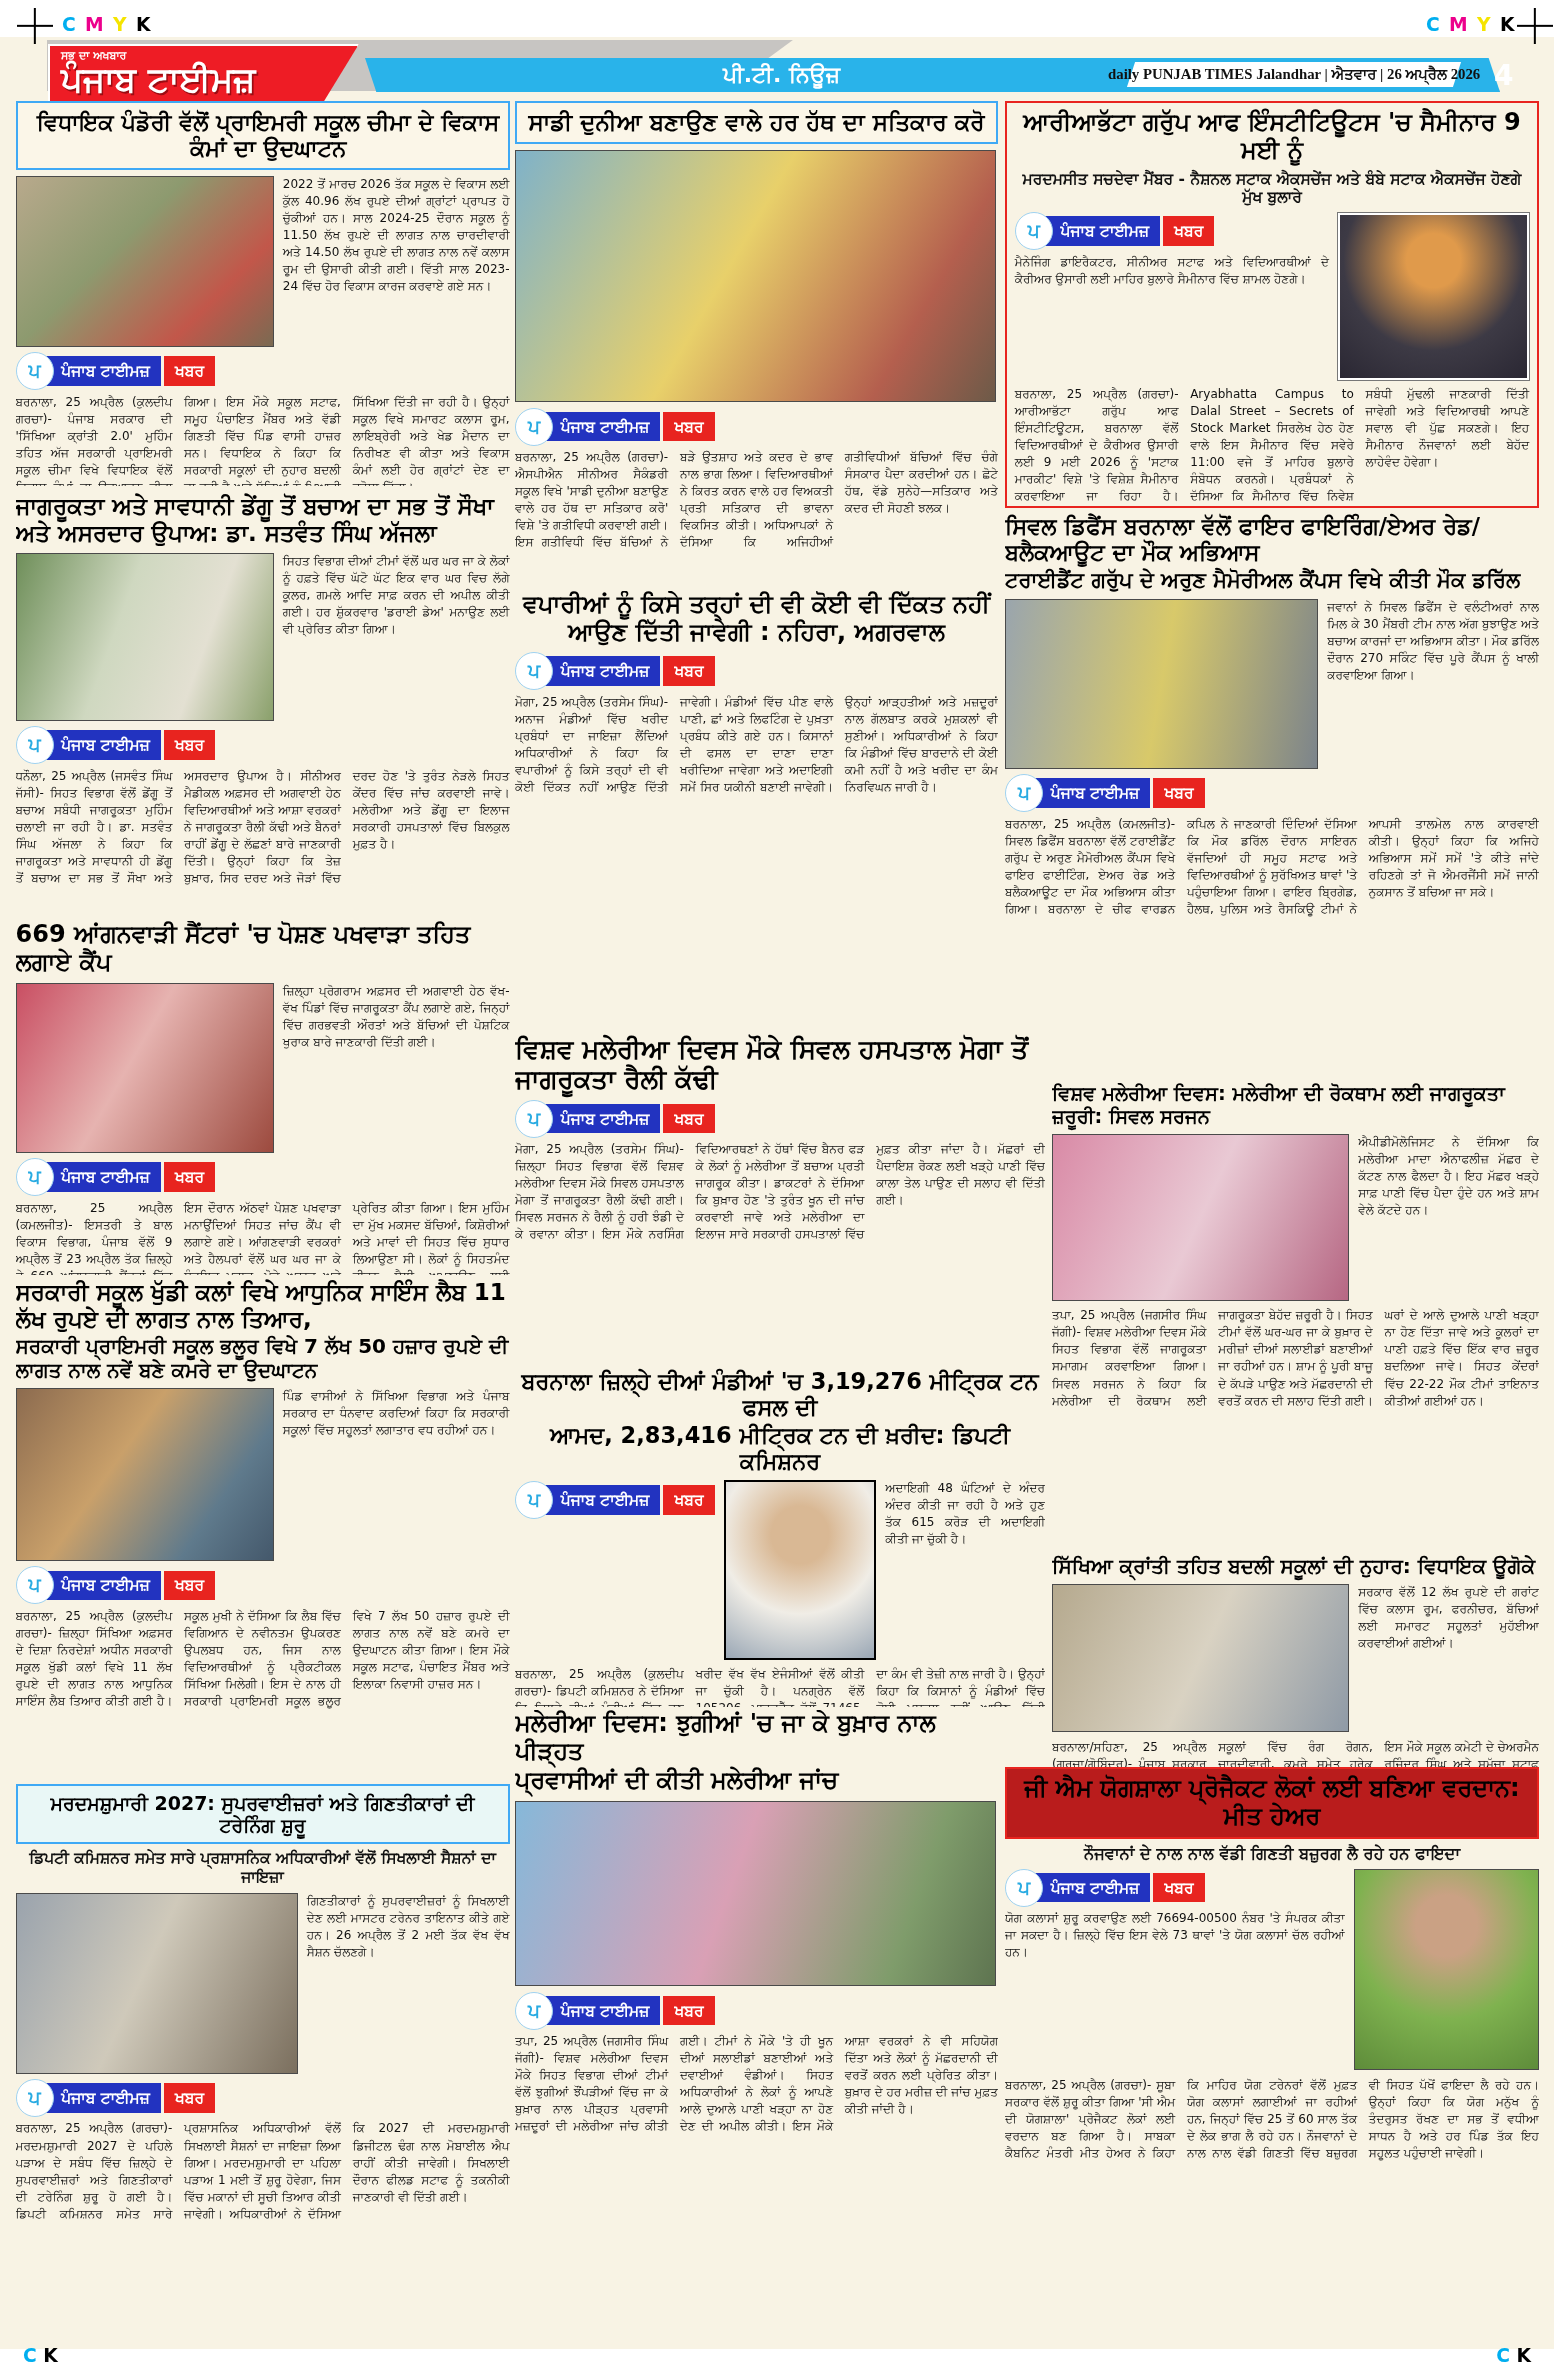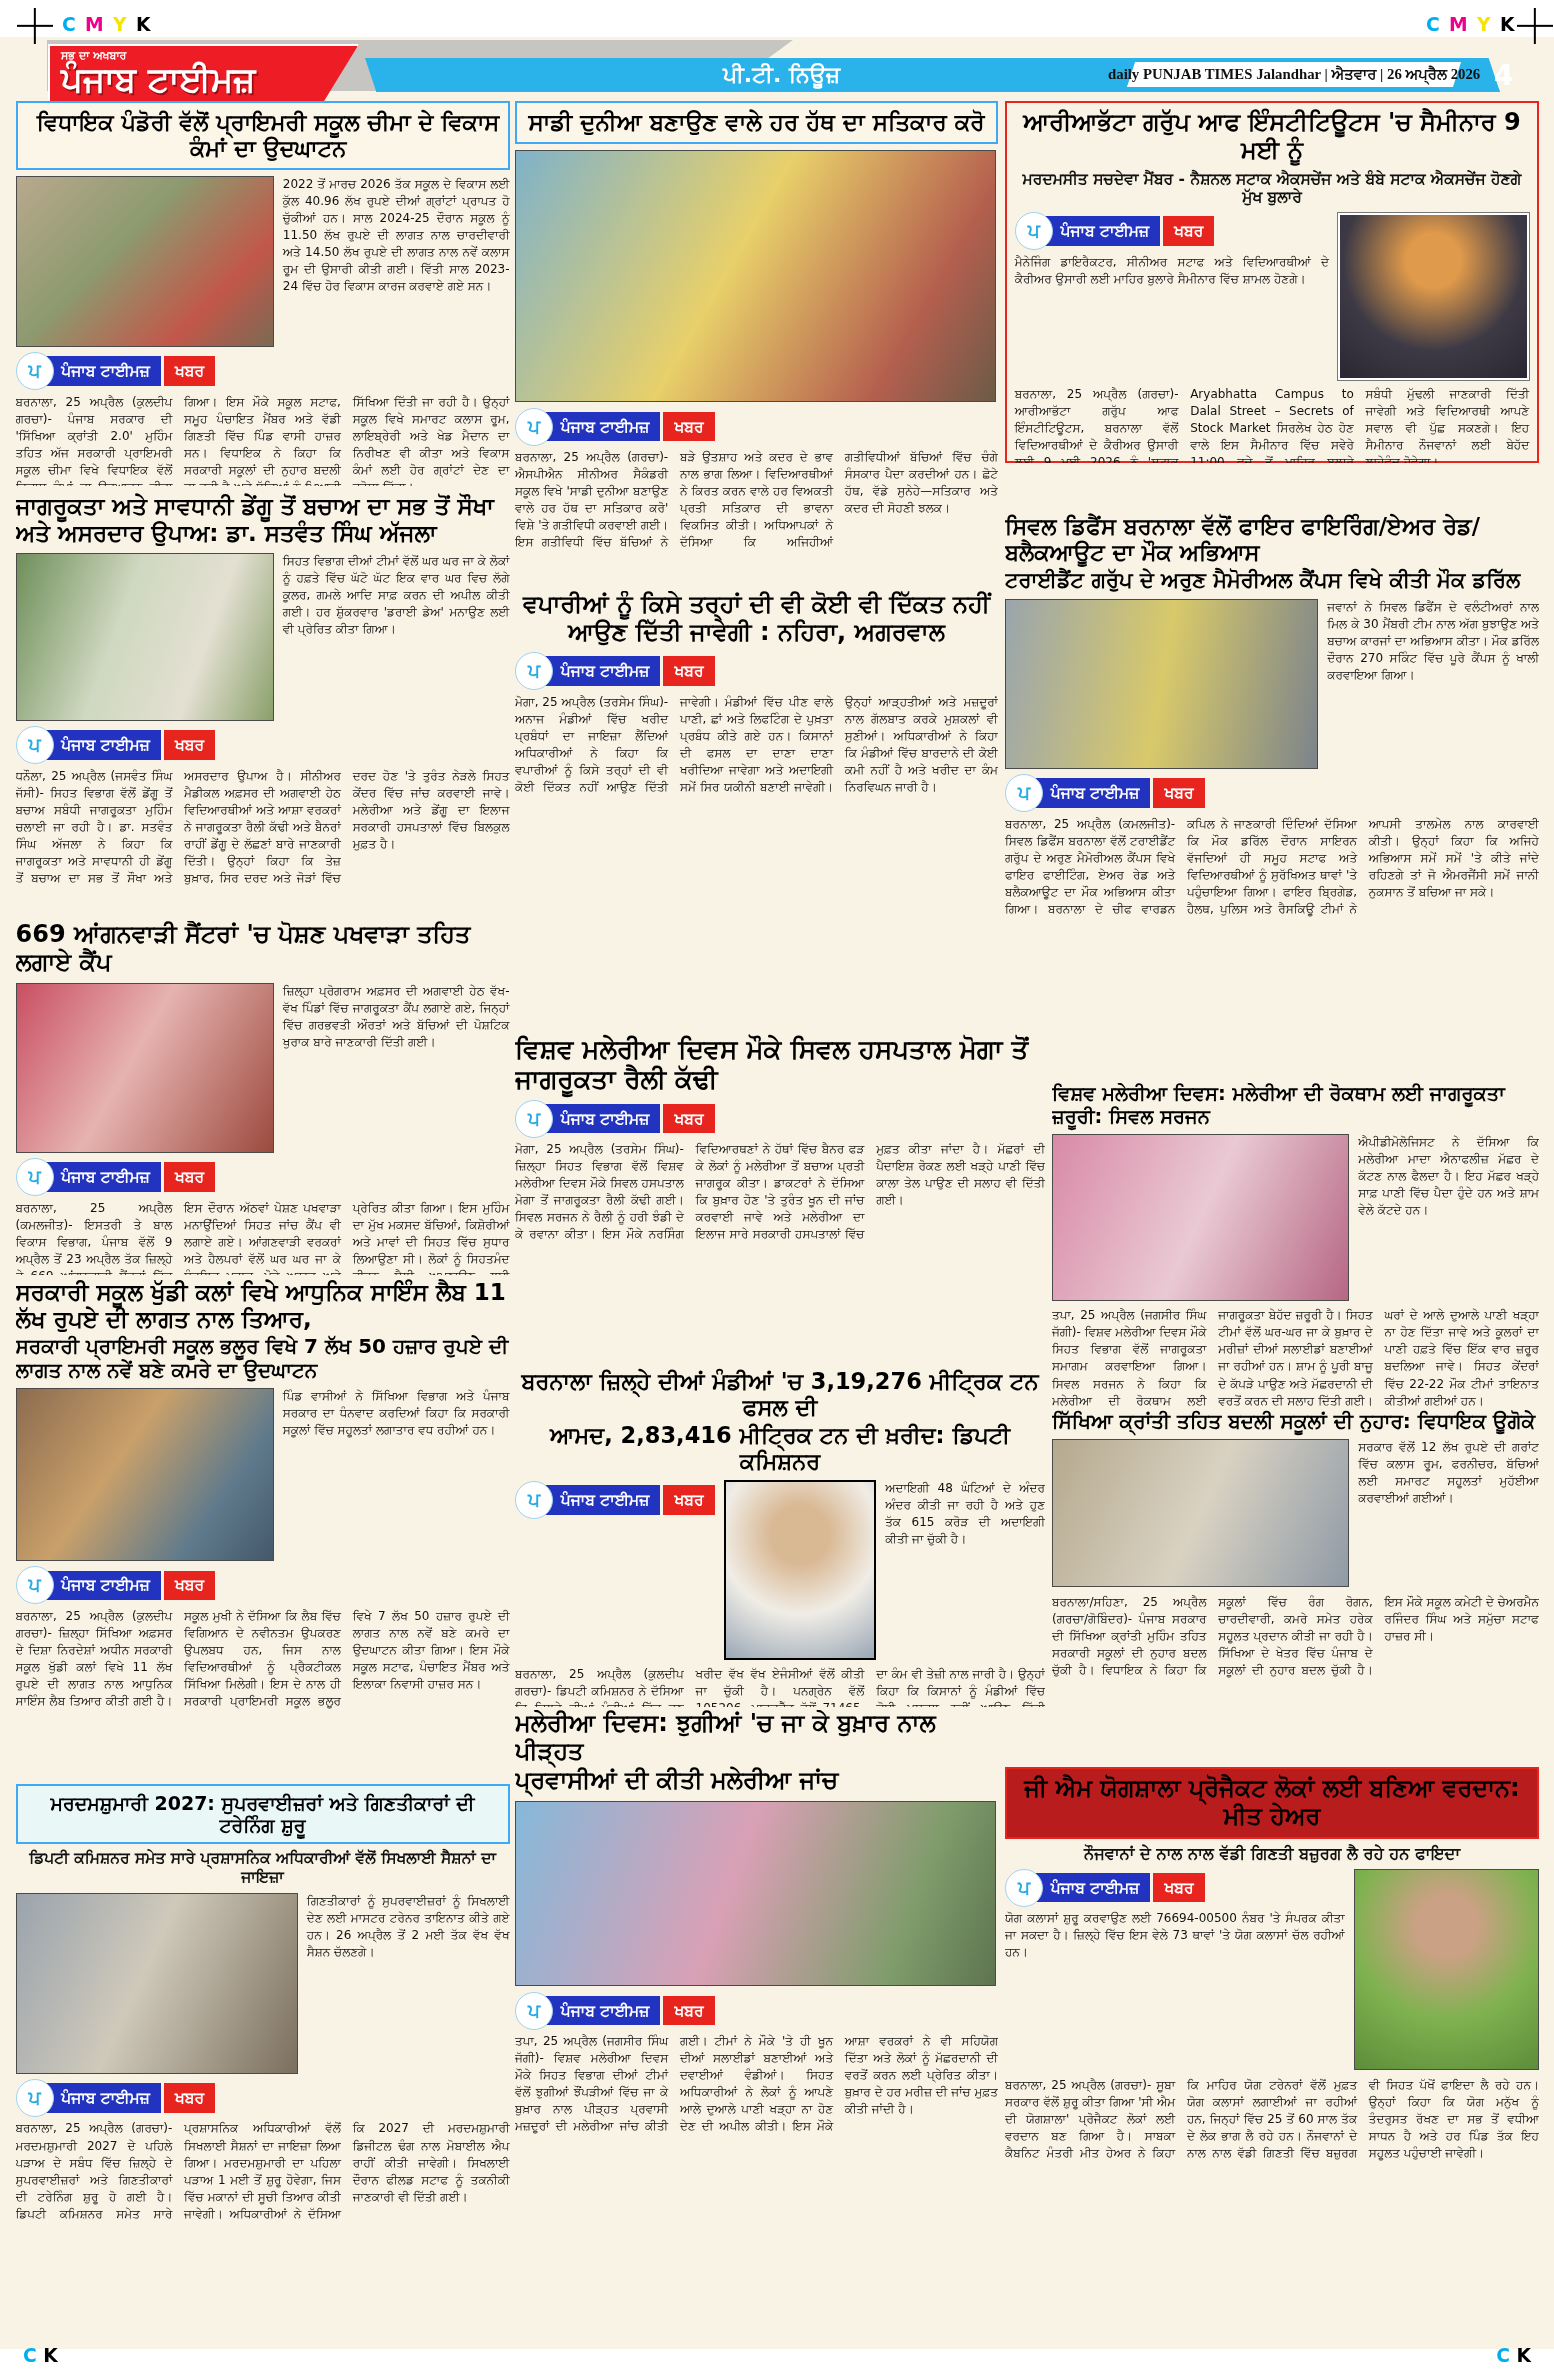--- a/index.html
+++ b/index.html
@@ -103,21 +103,21 @@
     <div class="hl hl-box" style="font-size:23px;">ਸਾਡੀ ਦੁਨੀਆ ਬਣਾਉਣ ਵਾਲੇ ਹਰ ਹੱਥ ਦਾ ਸਤਿਕਾਰ ਕਰੋ</div>
     <div class="photo" style="width:479px;height:250px;margin-top:6.2px;background:linear-gradient(120deg,#7fb2c9,#e8d06a 45%,#b45f4e 80%,#6d5a48);"></div>
     <div class="badge">
       <div class="logo">ਪ</div>
       <div class="bp">ਪੰਜਾਬ ਟਾਈਮਜ਼</div>
       <div class="bk">ਖਬਰ</div>
     </div>
     <div class="cols3">ਬਰਨਾਲਾ, 25 ਅਪ੍ਰੈਲ (ਗਰਚਾ)- ਐਸਪੀਐਨ ਸੀਨੀਅਰ ਸੈਕੰਡਰੀ ਸਕੂਲ ਵਿਖੇ 'ਸਾਡੀ ਦੁਨੀਆ ਬਣਾਉਣ ਵਾਲੇ ਹਰ ਹੱਥ ਦਾ ਸਤਿਕਾਰ ਕਰੋ' ਵਿਸ਼ੇ 'ਤੇ ਗਤੀਵਿਧੀ ਕਰਵਾਈ ਗਈ। ਇਸ ਗਤੀਵਿਧੀ ਵਿੱਚ ਬੱਚਿਆਂ ਨੇ ਬੜੇ ਉਤਸ਼ਾਹ ਅਤੇ ਕਦਰ ਦੇ ਭਾਵ ਨਾਲ ਭਾਗ ਲਿਆ। ਵਿਦਿਆਰਥੀਆਂ ਨੇ ਕਿਰਤ ਕਰਨ ਵਾਲੇ ਹਰ ਵਿਅਕਤੀ ਪ੍ਰਤੀ ਸਤਿਕਾਰ ਦੀ ਭਾਵਨਾ ਵਿਕਸਿਤ ਕੀਤੀ। ਅਧਿਆਪਕਾਂ ਨੇ ਦੱਸਿਆ ਕਿ ਅਜਿਹੀਆਂ ਗਤੀਵਿਧੀਆਂ ਬੱਚਿਆਂ ਵਿੱਚ ਚੰਗੇ ਸੰਸਕਾਰ ਪੈਦਾ ਕਰਦੀਆਂ ਹਨ। ਛੋਟੇ ਹੱਥ, ਵੱਡੇ ਸੁਨੇਹੇ—ਸਤਿਕਾਰ ਅਤੇ ਕਦਰ ਦੀ ਸੋਹਣੀ ਝਲਕ।</div>
   </div>
 
-  <div class="art" style="left:1005px;top:101px;width:534px;height:362px;">
+  <div class="art" style="left:1005px;top:101px;width:534px;height:407px;">
     <div class="redframe">
       <div class="hl" style="font-size:24px;text-align:center;">ਆਰੀਆਭੱਟਾ ਗਰੁੱਪ ਆਫ ਇੰਸਟੀਟਿਊਟਸ 'ਚ ਸੈਮੀਨਾਰ 9 ਮਈ ਨੂੰ</div>
       <div class="sub" style="font-size:15.5px;margin-top:4.7px;">ਮਰਦਮਸੀਤ ਸਚਦੇਵਾ ਮੈਂਬਰ - ਨੈਸ਼ਨਲ ਸਟਾਕ ਐਕਸਚੇਂਜ ਅਤੇ ਬੰਬੇ ਸਟਾਕ ਐਕਸਚੇਂਜ ਹੋਣਗੇ ਮੁੱਖ ਬੁਲਾਰੇ</div>
       <div class="row">
         <div style="flex:1;">
           <div class="badge" style="margin-top:1.6px;">
             <div class="logo">ਪ</div>
             <div class="bp">ਪੰਜਾਬ ਟਾਈਮਜ਼</div>
             <div class="bk">ਖਬਰ</div>
           </div>
@@ -226,21 +226,21 @@
           <div class="bp">ਪੰਜਾਬ ਟਾਈਮਜ਼</div>
           <div class="bk">ਖਬਰ</div>
         </div>
       </div>
       <div class="photo" style="width:148px;height:176px;border:2.3px solid #000;background:radial-gradient(circle at 50% 30%,#d9b894 0 20%,#f0ede6 55%,#9aa7b5);"></div>
       <div class="lead one">ਅਦਾਇਗੀ 48 ਘੰਟਿਆਂ ਦੇ ਅੰਦਰ ਅੰਦਰ ਕੀਤੀ ਜਾ ਰਹੀ ਹੈ ਅਤੇ ਹੁਣ ਤੱਕ 615 ਕਰੋੜ ਦੀ ਅਦਾਇਗੀ ਕੀਤੀ ਜਾ ਚੁੱਕੀ ਹੈ।</div>
     </div>
     <div class="cols3">ਬਰਨਾਲਾ, 25 ਅਪ੍ਰੈਲ (ਕੁਲਦੀਪ ਗਰਚਾ)- ਡਿਪਟੀ ਕਮਿਸ਼ਨਰ ਨੇ ਦੱਸਿਆ ਕਿ ਜ਼ਿਲ੍ਹੇ ਦੀਆਂ ਮੰਡੀਆਂ ਵਿੱਚ ਹੁਣ ਤੱਕ ਕੁੱਲ 3,19,276 ਮੀਟ੍ਰਿਕ ਟਨ ਕਣਕ ਦੀ ਆਮਦ ਹੋ ਚੁੱਕੀ ਹੈ, ਜਿਸ ਵਿੱਚੋਂ 2,83,416 ਮੀਟ੍ਰਿਕ ਟਨ ਦੀ ਖਰੀਦ ਵੱਖ ਵੱਖ ਏਜੰਸੀਆਂ ਵੱਲੋਂ ਕੀਤੀ ਜਾ ਚੁੱਕੀ ਹੈ। ਪਨਗ੍ਰੇਨ ਵੱਲੋਂ 105206, ਮਾਰਕਫੈੱਡ ਵੱਲੋਂ 71465, ਪਨਸਪ ਵੱਲੋਂ 69542 ਅਤੇ ਵੇਅਰਹਾਊਸ ਵੱਲੋਂ 37203 ਮੀਟ੍ਰਿਕ ਟਨ ਖਰੀਦ ਕੀਤੀ ਗਈ ਹੈ। ਲਿਫਟਿੰਗ ਦਾ ਕੰਮ ਵੀ ਤੇਜ਼ੀ ਨਾਲ ਜਾਰੀ ਹੈ। ਉਨ੍ਹਾਂ ਕਿਹਾ ਕਿ ਕਿਸਾਨਾਂ ਨੂੰ ਮੰਡੀਆਂ ਵਿੱਚ ਕੋਈ ਮੁਸ਼ਕਲ ਨਹੀਂ ਆਉਣ ਦਿੱਤੀ ਜਾਵੇਗੀ।</div>
   </div>
 
-  <div class="art" style="left:1052px;top:1410px;width:487px;height:284px;">
+  <div class="art" style="left:1052px;top:1555px;width:487px;height:284px;">
     <div class="hl" style="font-size:20px;">ਸਿੱਖਿਆ ਕ੍ਰਾਂਤੀ ਤਹਿਤ ਬਦਲੀ ਸਕੂਲਾਂ ਦੀ ਨੁਹਾਰ: ਵਿਧਾਇਕ ਊਗੋਕੇ</div>
     <div class="row">
       <div class="photo" style="width:295px;height:146px;background:linear-gradient(115deg,#b5a98e,#d9d2c2 50%,#8f9aa6);"></div>
       <div class="lead one">ਸਰਕਾਰ ਵੱਲੋਂ 12 ਲੱਖ ਰੁਪਏ ਦੀ ਗਰਾਂਟ ਵਿੱਚ ਕਲਾਸ ਰੂਮ, ਫਰਨੀਚਰ, ਬੱਚਿਆਂ ਲਈ ਸਮਾਰਟ ਸਹੂਲਤਾਂ ਮੁਹੱਈਆ ਕਰਵਾਈਆਂ ਗਈਆਂ।</div>
     </div>
     <div class="cols3">ਬਰਨਾਲਾ/ਸਹਿਣਾ, 25 ਅਪ੍ਰੈਲ (ਗਰਚਾ/ਗੋਬਿੰਦਰ)- ਪੰਜਾਬ ਸਰਕਾਰ ਦੀ ਸਿੱਖਿਆ ਕ੍ਰਾਂਤੀ ਮੁਹਿੰਮ ਤਹਿਤ ਸਰਕਾਰੀ ਸਕੂਲਾਂ ਦੀ ਨੁਹਾਰ ਬਦਲ ਚੁੱਕੀ ਹੈ। ਵਿਧਾਇਕ ਨੇ ਕਿਹਾ ਕਿ ਸਕੂਲਾਂ ਵਿੱਚ ਰੰਗ ਰੋਗਨ, ਚਾਰਦੀਵਾਰੀ, ਕਮਰੇ ਸਮੇਤ ਹਰੇਕ ਸਹੂਲਤ ਪ੍ਰਦਾਨ ਕੀਤੀ ਜਾ ਰਹੀ ਹੈ। ਸਿੱਖਿਆ ਦੇ ਖੇਤਰ ਵਿੱਚ ਪੰਜਾਬ ਦੇ ਸਕੂਲਾਂ ਦੀ ਨੁਹਾਰ ਬਦਲ ਚੁੱਕੀ ਹੈ। ਇਸ ਮੌਕੇ ਸਕੂਲ ਕਮੇਟੀ ਦੇ ਚੇਅਰਮੈਨ ਰਜਿੰਦਰ ਸਿੰਘ ਅਤੇ ਸਮੁੱਚਾ ਸਟਾਫ ਹਾਜ਼ਰ ਸੀ।</div>
   </div>
 
   <div class="art" style="left:15.5px;top:1784px;width:494px;height:553px;">
     <div class="hl hl-box-cyan" style="font-size:19px;">ਮਰਦਮਸ਼ੁਮਾਰੀ 2027: ਸੁਪਰਵਾਈਜ਼ਰਾਂ ਅਤੇ ਗਿਣਤੀਕਾਰਾਂ ਦੀ ਟਰੇਨਿੰਗ ਸ਼ੁਰੂ</div>

